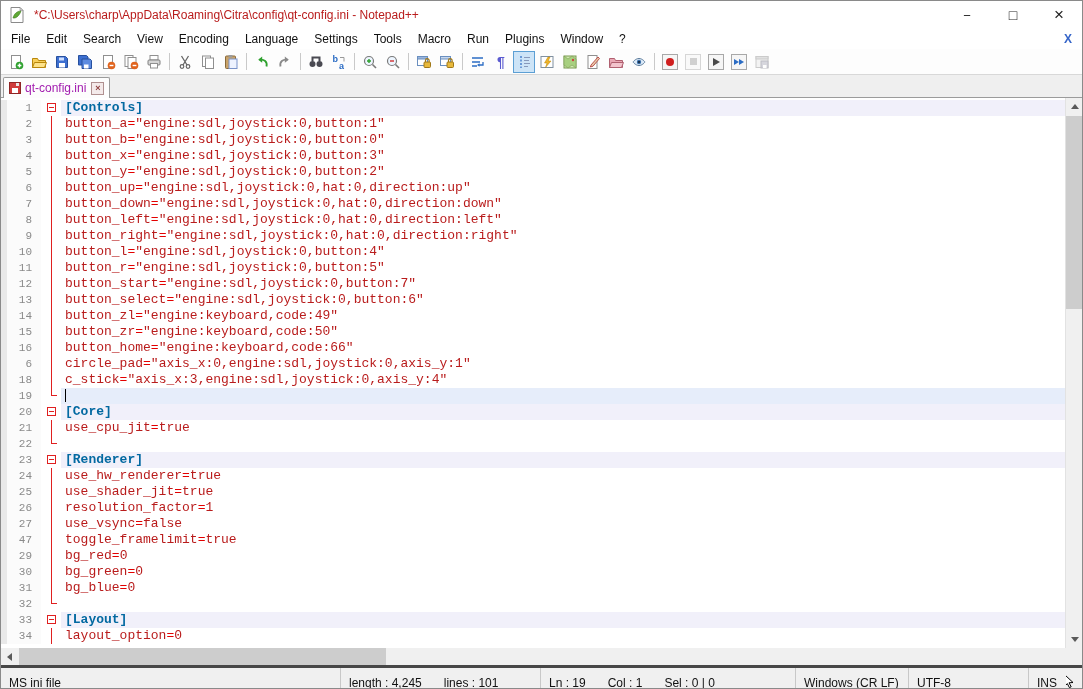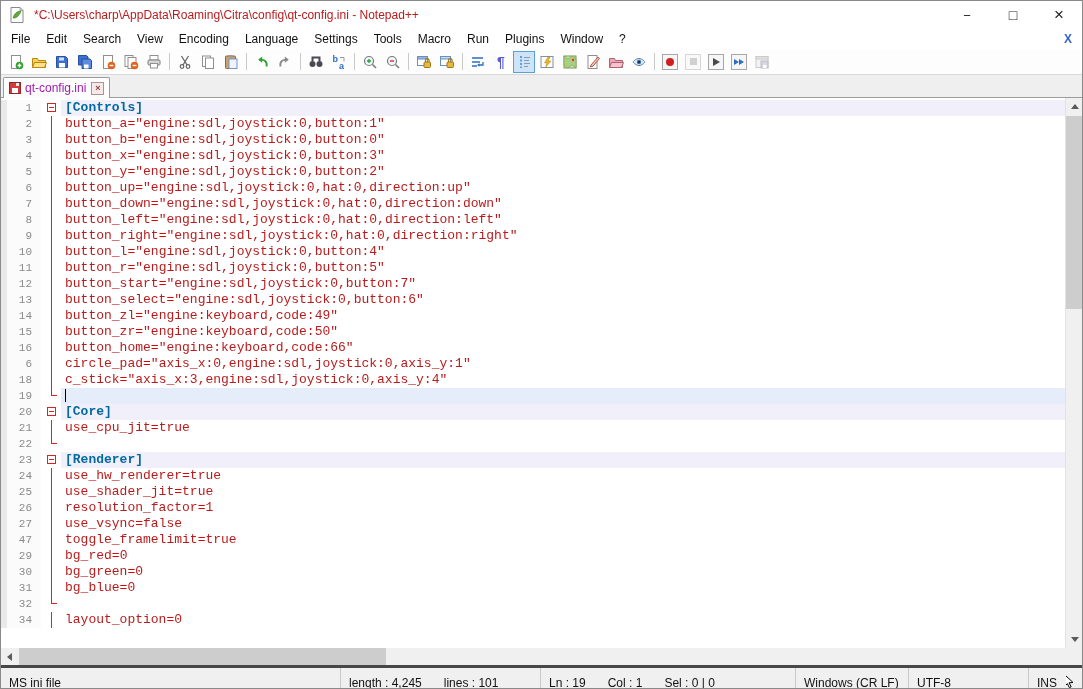--- a/index.html
+++ b/index.html
@@ -608,20 +608,28 @@
           <span class="code"><span class="tk-k">bg_blue</span><span class="tk-eq">=</span><span class="tk-v">0</span></span>
         </div>
         <div class="line">
           <span class="bm-margin"></span>
           <span class="ln">32</span>
           <span class="fold">
             <span class="f-end"></span>
           </span>
           <span class="code"></span>
         </div>
+        <div class="line bg-section">
+          <span class="bm-margin"></span>
+          <span class="ln">33</span>
+          <span class="fold">
+            <span class="f-start"></span>
+          </span>
+          <span class="code"><span class="tk-sec">[Layout]</span></span>
+        </div>
         <div class="line">
           <span class="bm-margin"></span>
           <span class="ln">34</span>
           <span class="fold">
             <span class="f-mid"></span>
           </span>
           <span class="code"><span class="tk-k">layout_option</span><span class="tk-eq">=</span><span class="tk-v">0</span></span>
         </div>
       </div>
     <div class="vscroll">

